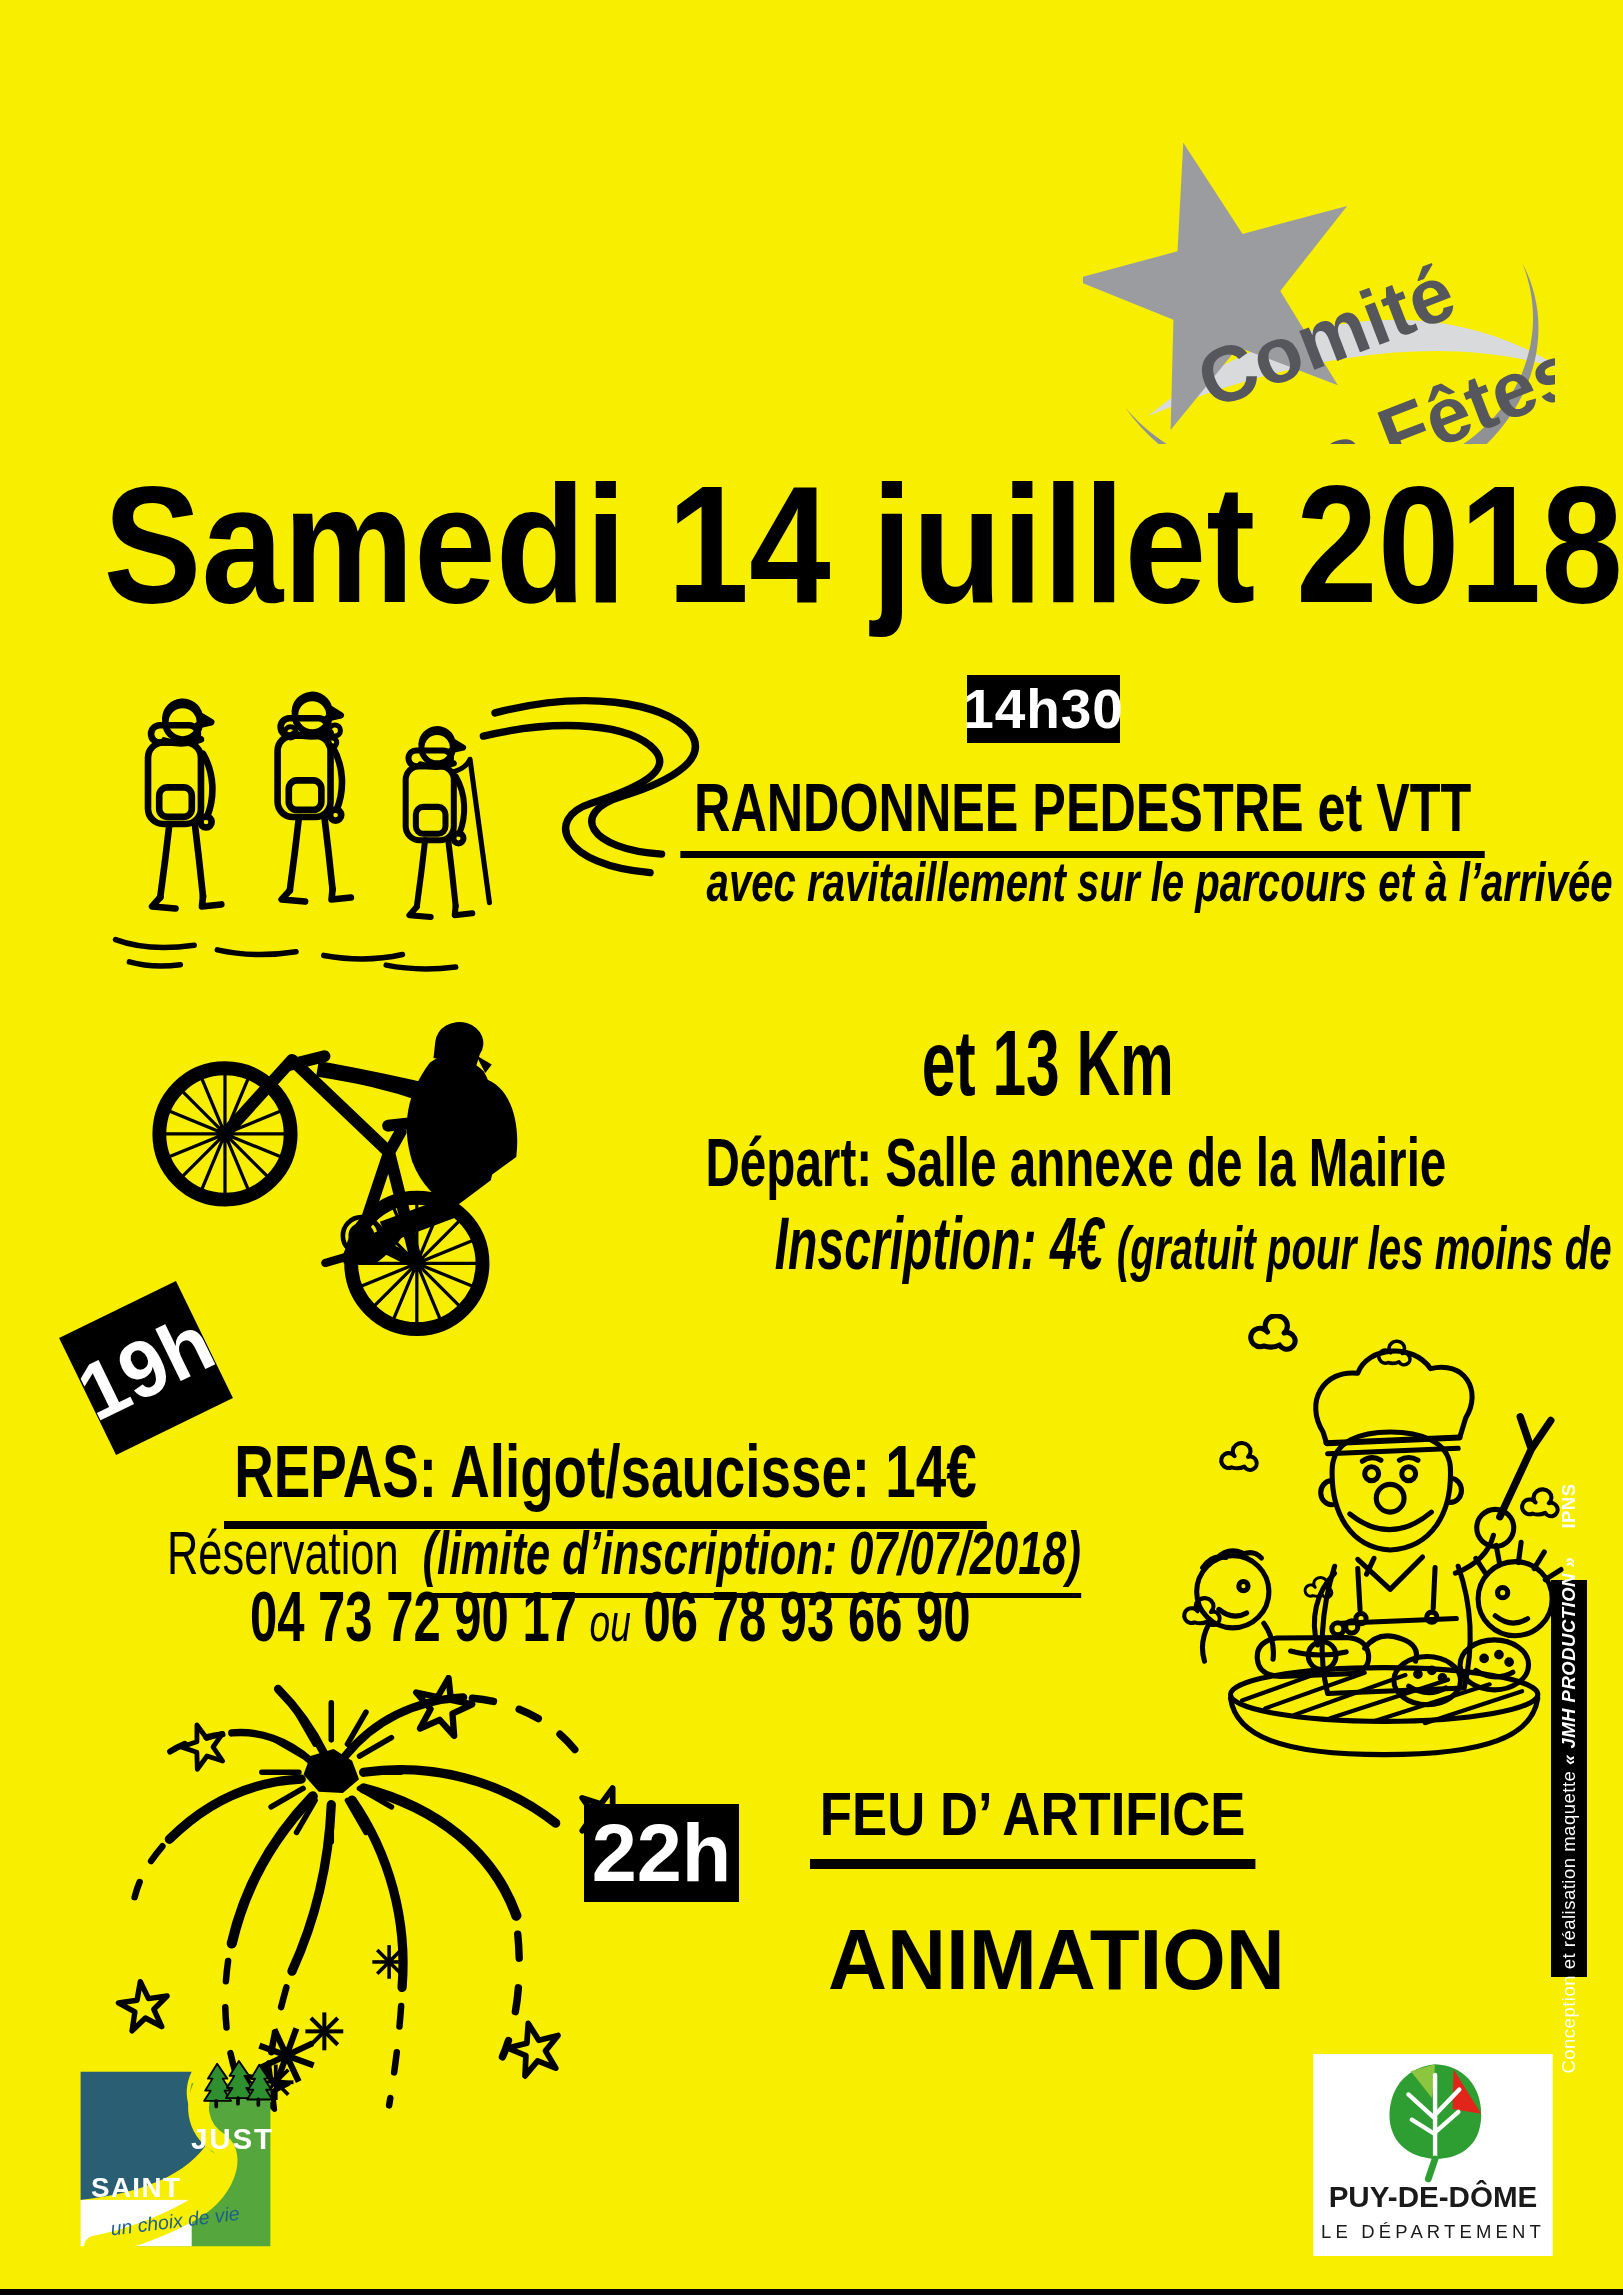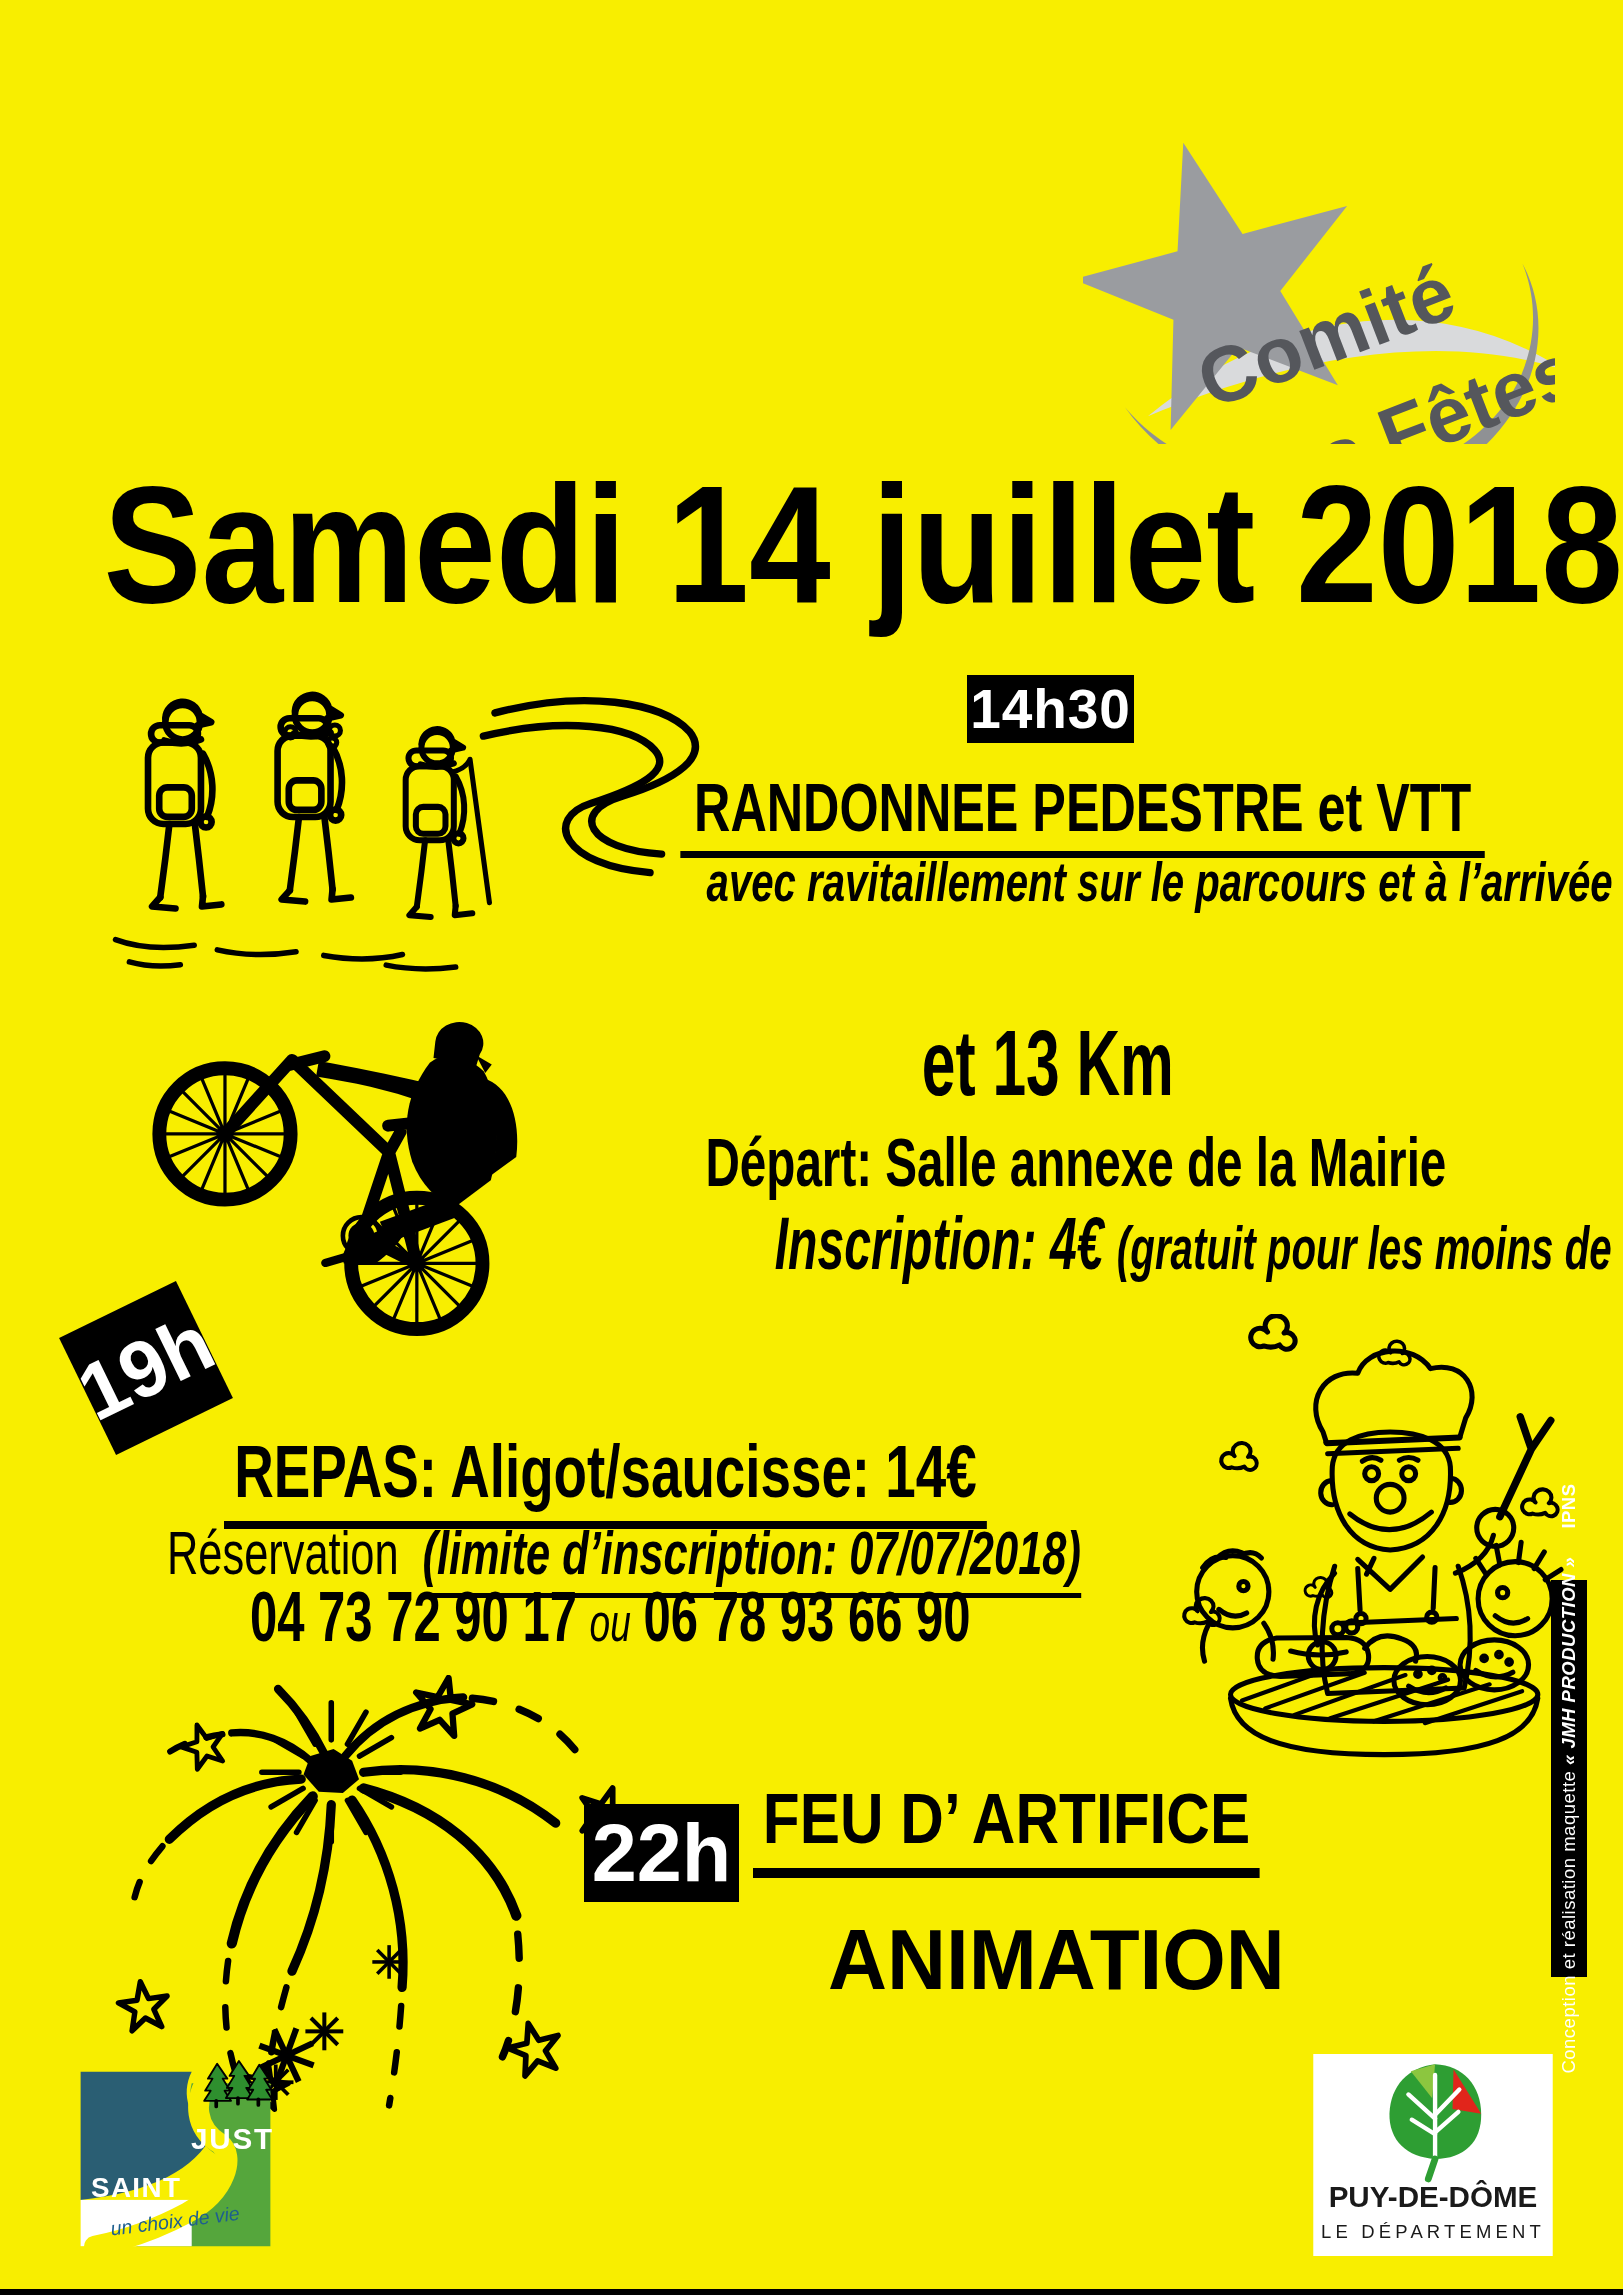--- a/index.html
+++ b/index.html
@@ -87,21 +87,21 @@
       <path d="M846,238 C866,234 878,224 884,214"></path>
       <path d="M886,210 L928,520"></path>
     </g>
     <g fill="none" stroke="#000" stroke-width="12" stroke-linecap="round">
       <path d="M120,600 q70,26 170,12 m50,10 q80,18 170,4 m60,8 q90,16 170,-2"></path>
       <path d="M705,655 q70,14 150,4"></path>
       <path d="M150,648 q50,14 110,6"></path>
     </g>
   </svg>
 
-  <div class="abs badge" style="left:967px;top:675px;width:167px;height:68px;font-size:55px;letter-spacing:0.9px;">
+  <div class="abs badge" style="left:967px;top:675px;width:153px;height:68px;font-size:55px;letter-spacing:0.9px;">
     <span>14h30</span>
   </div>
 
   <div class="abs ctr" style="left:539px;top:773px;width:1018px;font-size:68px;line-height:1;">
     <span class="sx b ul-rando" style="transform:scaleX(.74);">RANDONNEE PEDESTRE et VTT</span>
   </div>
 
   <div class="abs ctr" style="left:539px;top:855px;width:1018px;font-size:55px;line-height:1;">
     <span class="sx bi" style="transform:scaleX(.73);">avec ravitaillement sur le parcours et à l’arrivée</span>
   </div>
@@ -255,21 +255,21 @@
       <use href="#star8" transform="translate(640,620) scale(0.55)"></use>
       <use href="#star8" transform="translate(500,770) scale(0.62)"></use>
       <use href="#star8" transform="translate(395,880) scale(0.58)"></use>
     </g>
   </svg>
 
   <div class="abs badge" style="left:584px;top:1804px;width:155px;height:98px;font-size:81px;">
     <span>22h</span>
   </div>
 
-  <div class="abs nw" style="left:753px;top:1783px;font-size:71px;line-height:1;">
+  <div class="abs nw" style="left:810px;top:1783px;font-size:62px;line-height:1;">
     <span class="sxl b ul-feu" style="transform:scaleX(.85);">FEU D’ ARTIFICE</span>
   </div>
 
   <div class="abs nw" style="left:828px;top:1916px;font-size:86px;line-height:1;">
     <span class="sxl b" style="transform:scaleX(.95);">ANIMATION</span>
   </div>
 
   <svg class="abs" style="left:252px;top:2021px;" width="69" height="69" viewBox="-75 -75 150 150">
     <use href="#star8" transform="rotate(20) scale(0.95)" fill="#000"></use>
   </svg>

